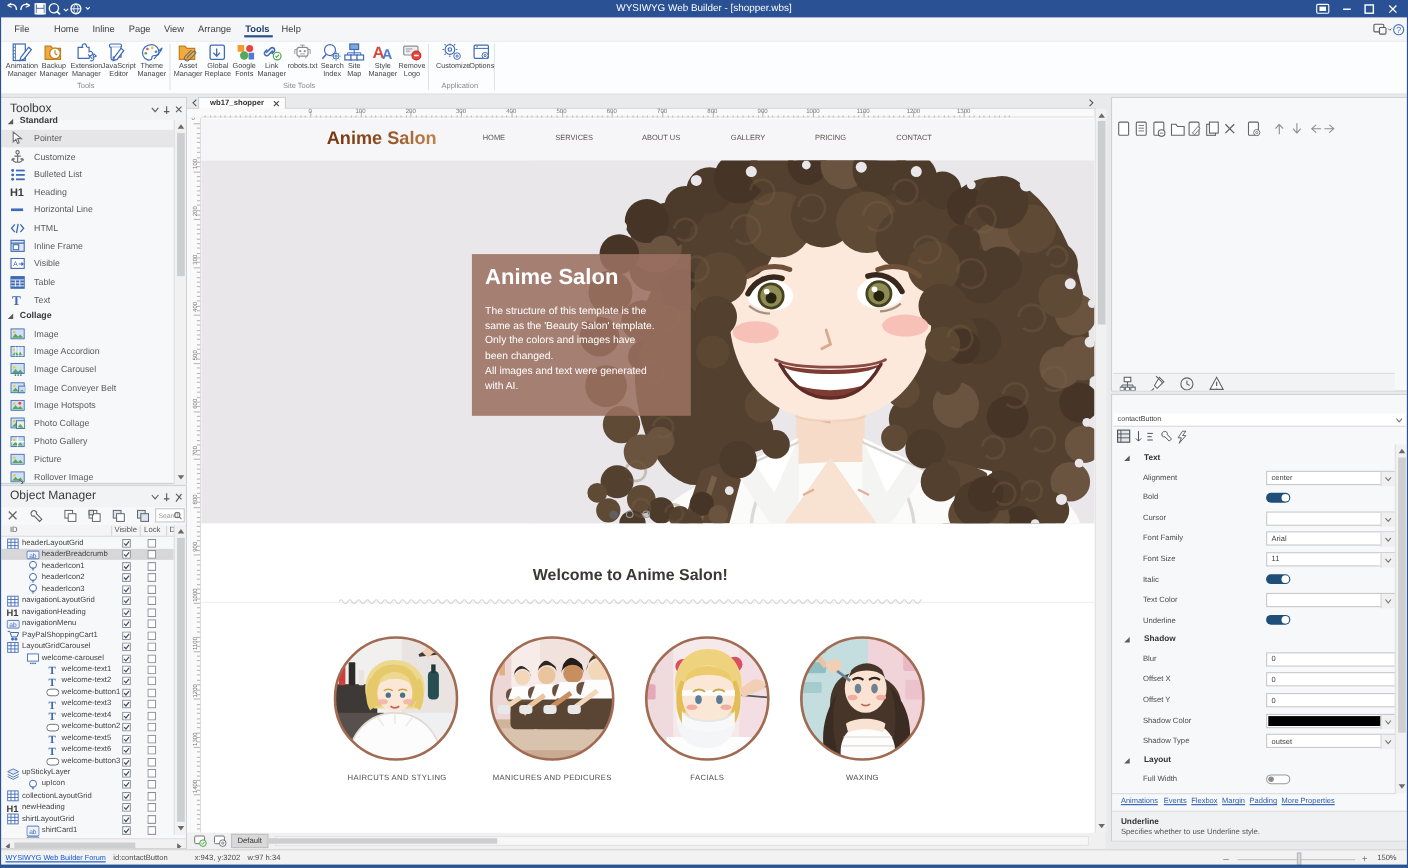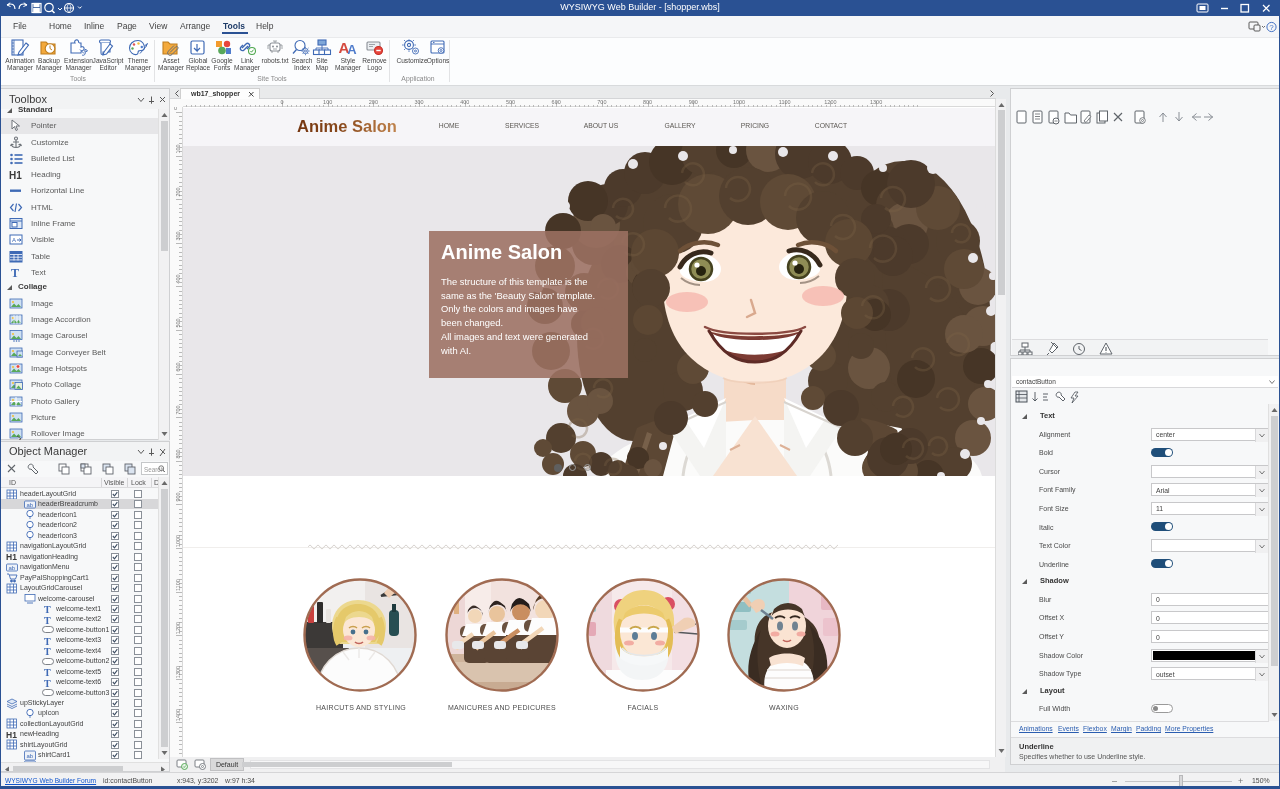--- a/index.html
+++ b/index.html
@@ -1465,20 +1465,21 @@
   <div class="abs" style="left:246px;top:124px;width:199px;height:147px;background:rgba(156,113,98,.88)">
     <div class="abs" style="left:12px;top:10px;font-size:20px;font-weight:bold;color:#fff">Anime Salon</div>
     <div class="abs" style="left:12px;top:44px;width:181px;font-size:9.4px;line-height:13.7px;color:#fff">The structure of this template is the<br>same as the 'Beauty Salon' template.<br>Only the colors and images have<br>been changed.<br>All images and text were generated<br>with AI.</div>
   </div>
 
   <div class="abs" style="left:371px;top:357px;width:8px;height:8px;border-radius:50%;background:#5f5f5f"></div>
   <div class="abs" style="left:386px;top:357px;width:7px;height:7px;border-radius:50%;border:1px solid #9a9a9a"></div>
   <div class="abs" style="left:401px;top:357px;width:7px;height:7px;border-radius:50%;border:1px solid #9a9a9a"></div>
 
   <div class="abs" style="left:0;top:369px;width:812px;height:281px;background:#ffffff"></div>
+  <div class="abs" style="left:190px;top:408px;width:400px;text-align:center;font-size:14.5px;font-weight:bold;color:#3b3734">Welcome to Anime Salon!</div>
   <div class="abs" style="left:0;top:440px;width:812px;height:1px;background:#f0eeec"></div>
   <svg class="abs" style="left:125px;top:436px" width="530" height="8" viewBox="0 0 530 8">
         <path d="M0 4 q2 -3.6 4 0 t4 0 q2 -3.6 4 0 t4 0 q2 -3.6 4 0 t4 0 q2 -3.6 4 0 t4 0 q2 -3.6 4 0 t4 0 q2 -3.6 4 0 t4 0 q2 -3.6 4 0 t4 0 q2 -3.6 4 0 t4 0 q2 -3.6 4 0 t4 0 q2 -3.6 4 0 t4 0 q2 -3.6 4 0 t4 0 q2 -3.6 4 0 t4 0 q2 -3.6 4 0 t4 0 q2 -3.6 4 0 t4 0 q2 -3.6 4 0 t4 0 q2 -3.6 4 0 t4 0 q2 -3.6 4 0 t4 0 q2 -3.6 4 0 t4 0 q2 -3.6 4 0 t4 0 q2 -3.6 4 0 t4 0 q2 -3.6 4 0 t4 0 q2 -3.6 4 0 t4 0 q2 -3.6 4 0 t4 0 q2 -3.6 4 0 t4 0 q2 -3.6 4 0 t4 0 q2 -3.6 4 0 t4 0 q2 -3.6 4 0 t4 0 q2 -3.6 4 0 t4 0 q2 -3.6 4 0 t4 0 q2 -3.6 4 0 t4 0 q2 -3.6 4 0 t4 0 q2 -3.6 4 0 t4 0 q2 -3.6 4 0 t4 0 q2 -3.6 4 0 t4 0 q2 -3.6 4 0 t4 0 q2 -3.6 4 0 t4 0 q2 -3.6 4 0 t4 0 q2 -3.6 4 0 t4 0 q2 -3.6 4 0 t4 0 q2 -3.6 4 0 t4 0 q2 -3.6 4 0 t4 0 q2 -3.6 4 0 t4 0 q2 -3.6 4 0 t4 0 q2 -3.6 4 0 t4 0 q2 -3.6 4 0 t4 0 q2 -3.6 4 0 t4 0 q2 -3.6 4 0 t4 0 q2 -3.6 4 0 t4 0 q2 -3.6 4 0 t4 0 q2 -3.6 4 0 t4 0 q2 -3.6 4 0 t4 0 q2 -3.6 4 0 t4 0 q2 -3.6 4 0 t4 0 q2 -3.6 4 0 t4 0 q2 -3.6 4 0 t4 0 q2 -3.6 4 0 t4 0 q2 -3.6 4 0 t4 0 q2 -3.6 4 0 t4 0 q2 -3.6 4 0 t4 0 q2 -3.6 4 0 t4 0 q2 -3.6 4 0 t4 0 q2 -3.6 4 0 t4 0 q2 -3.6 4 0 t4 0 q2 -3.6 4 0 t4 0 q2 -3.6 4 0 t4 0 q2 -3.6 4 0 t4 0 q2 -3.6 4 0 t4 0" stroke="#d8d4d0" stroke-width="1" fill="none"></path>
       </svg>
   <svg class="abs" style="left:120px;top:471px" width="114" height="114" viewBox="0 0 114 114">
     <defs>
           <clipPath id="cc0">
             <circle cx="57" cy="57" r="55"></circle>
           </clipPath>
         </defs>

